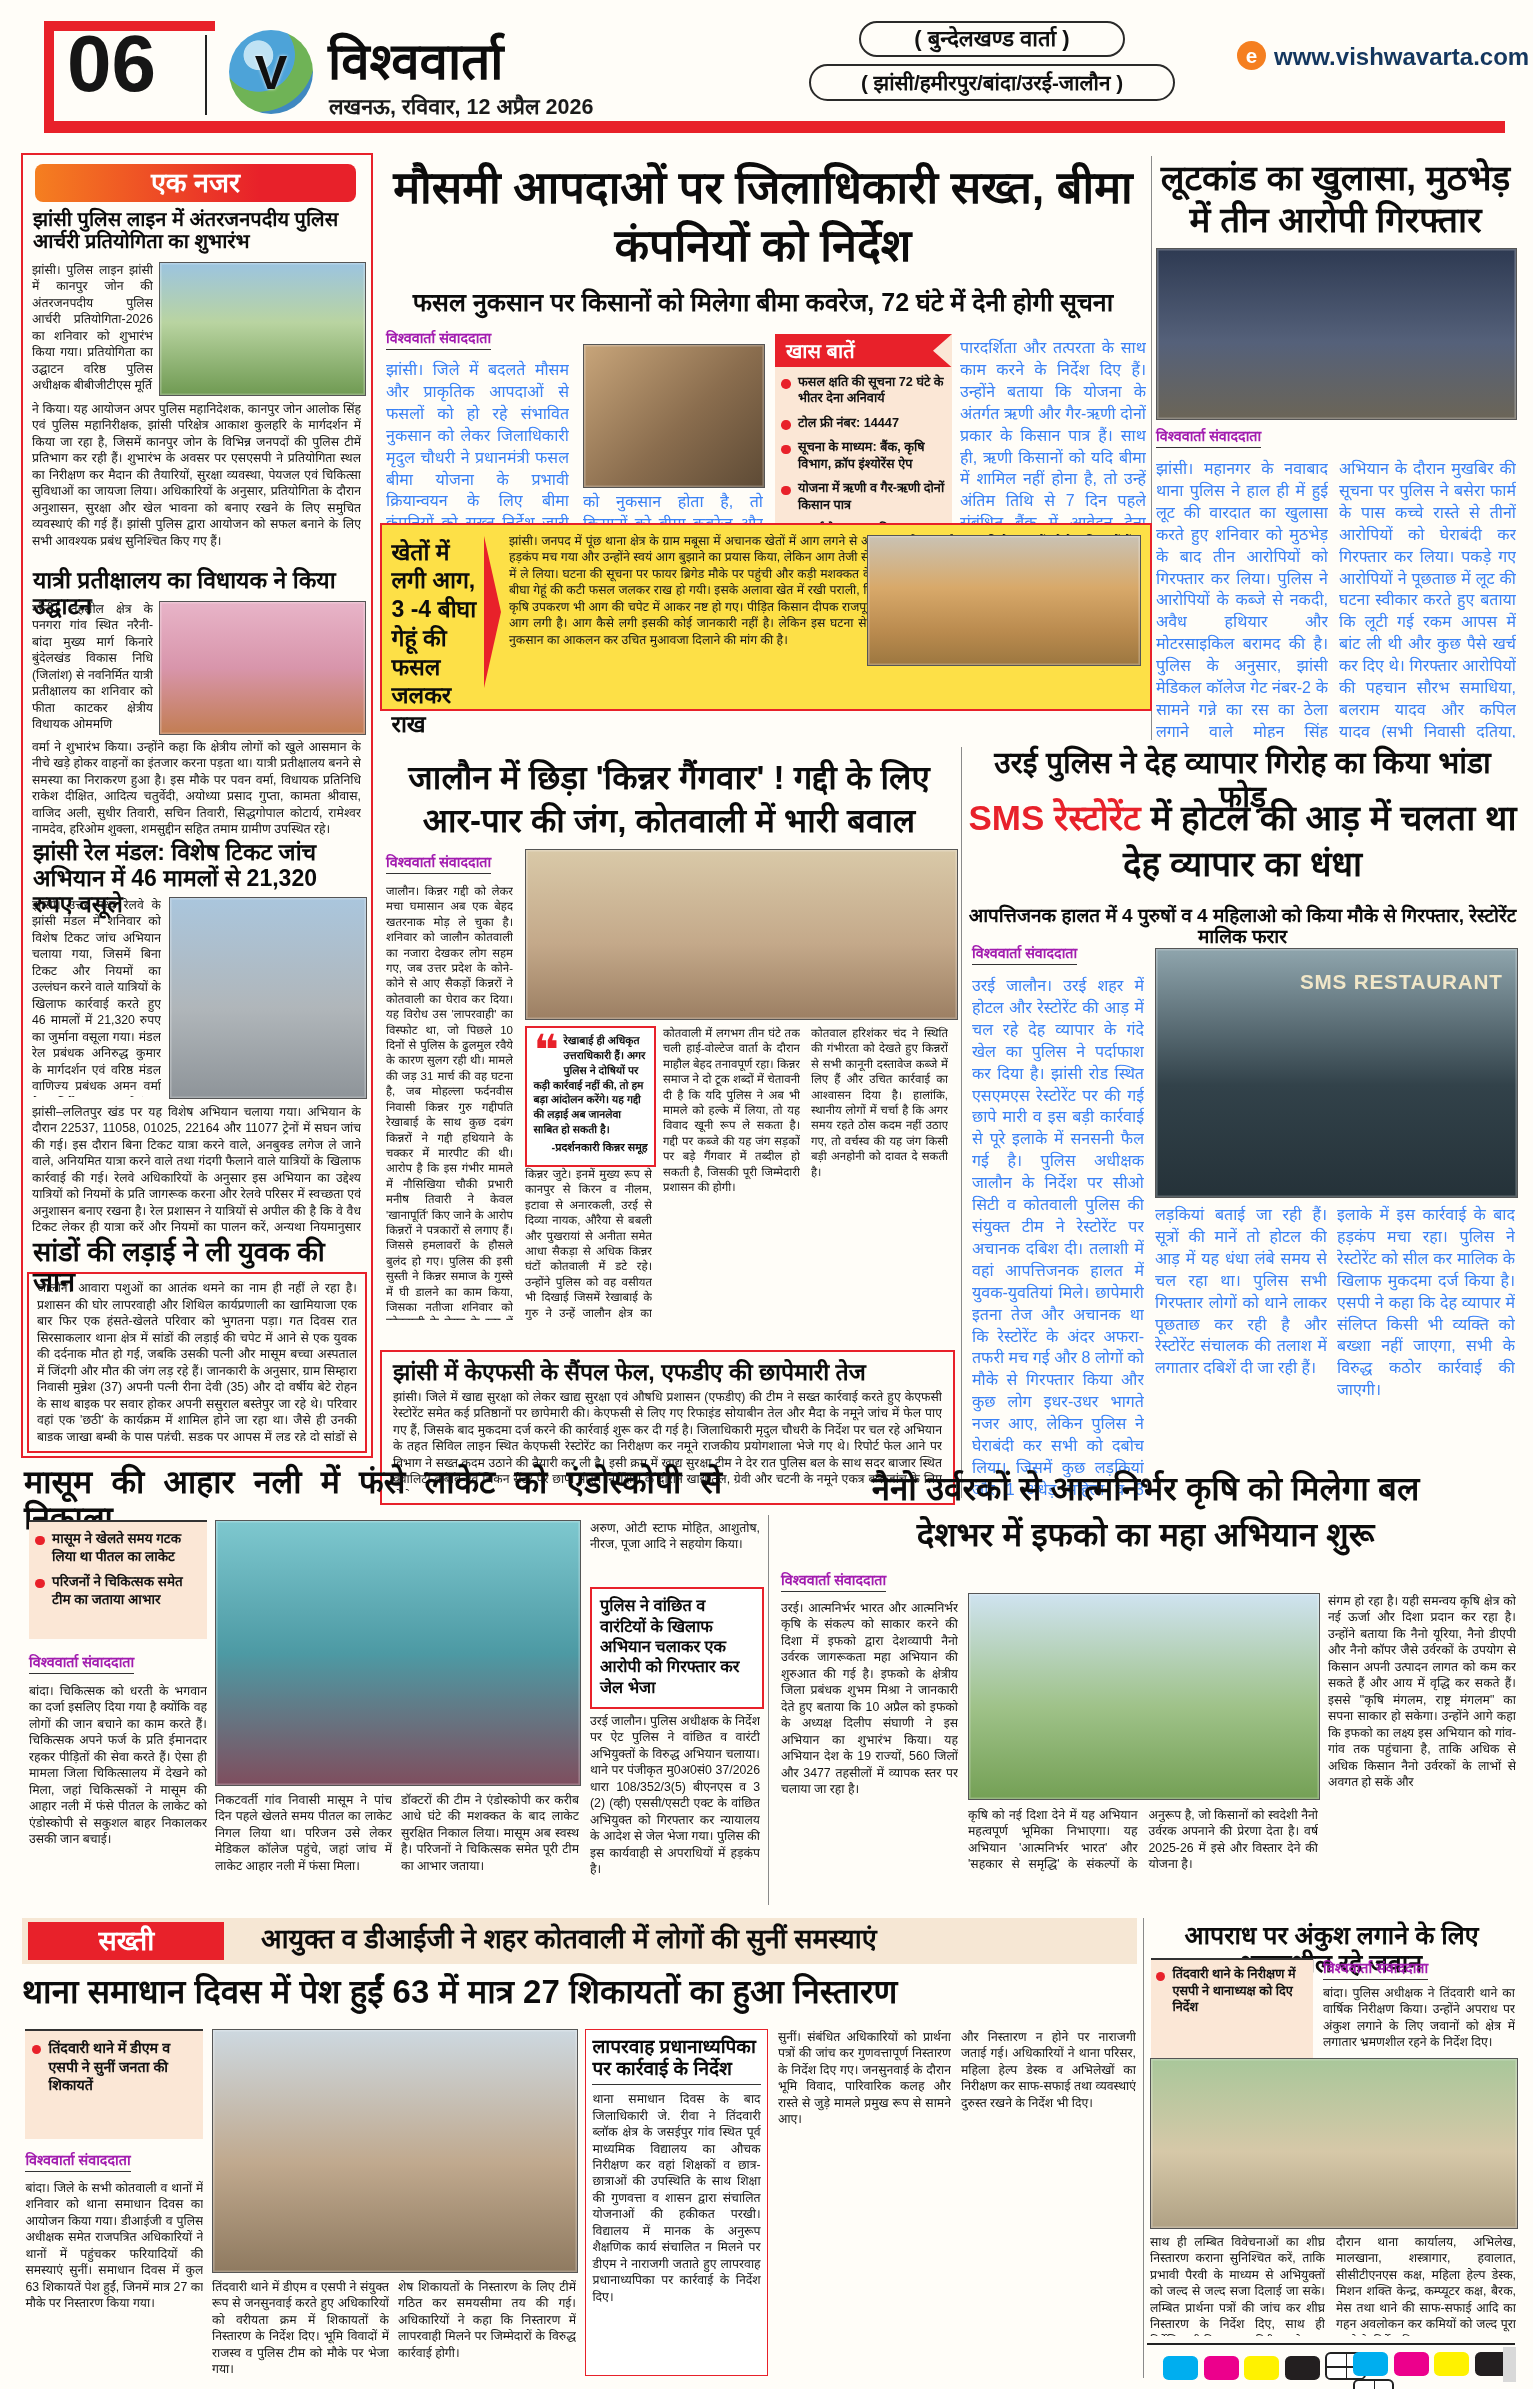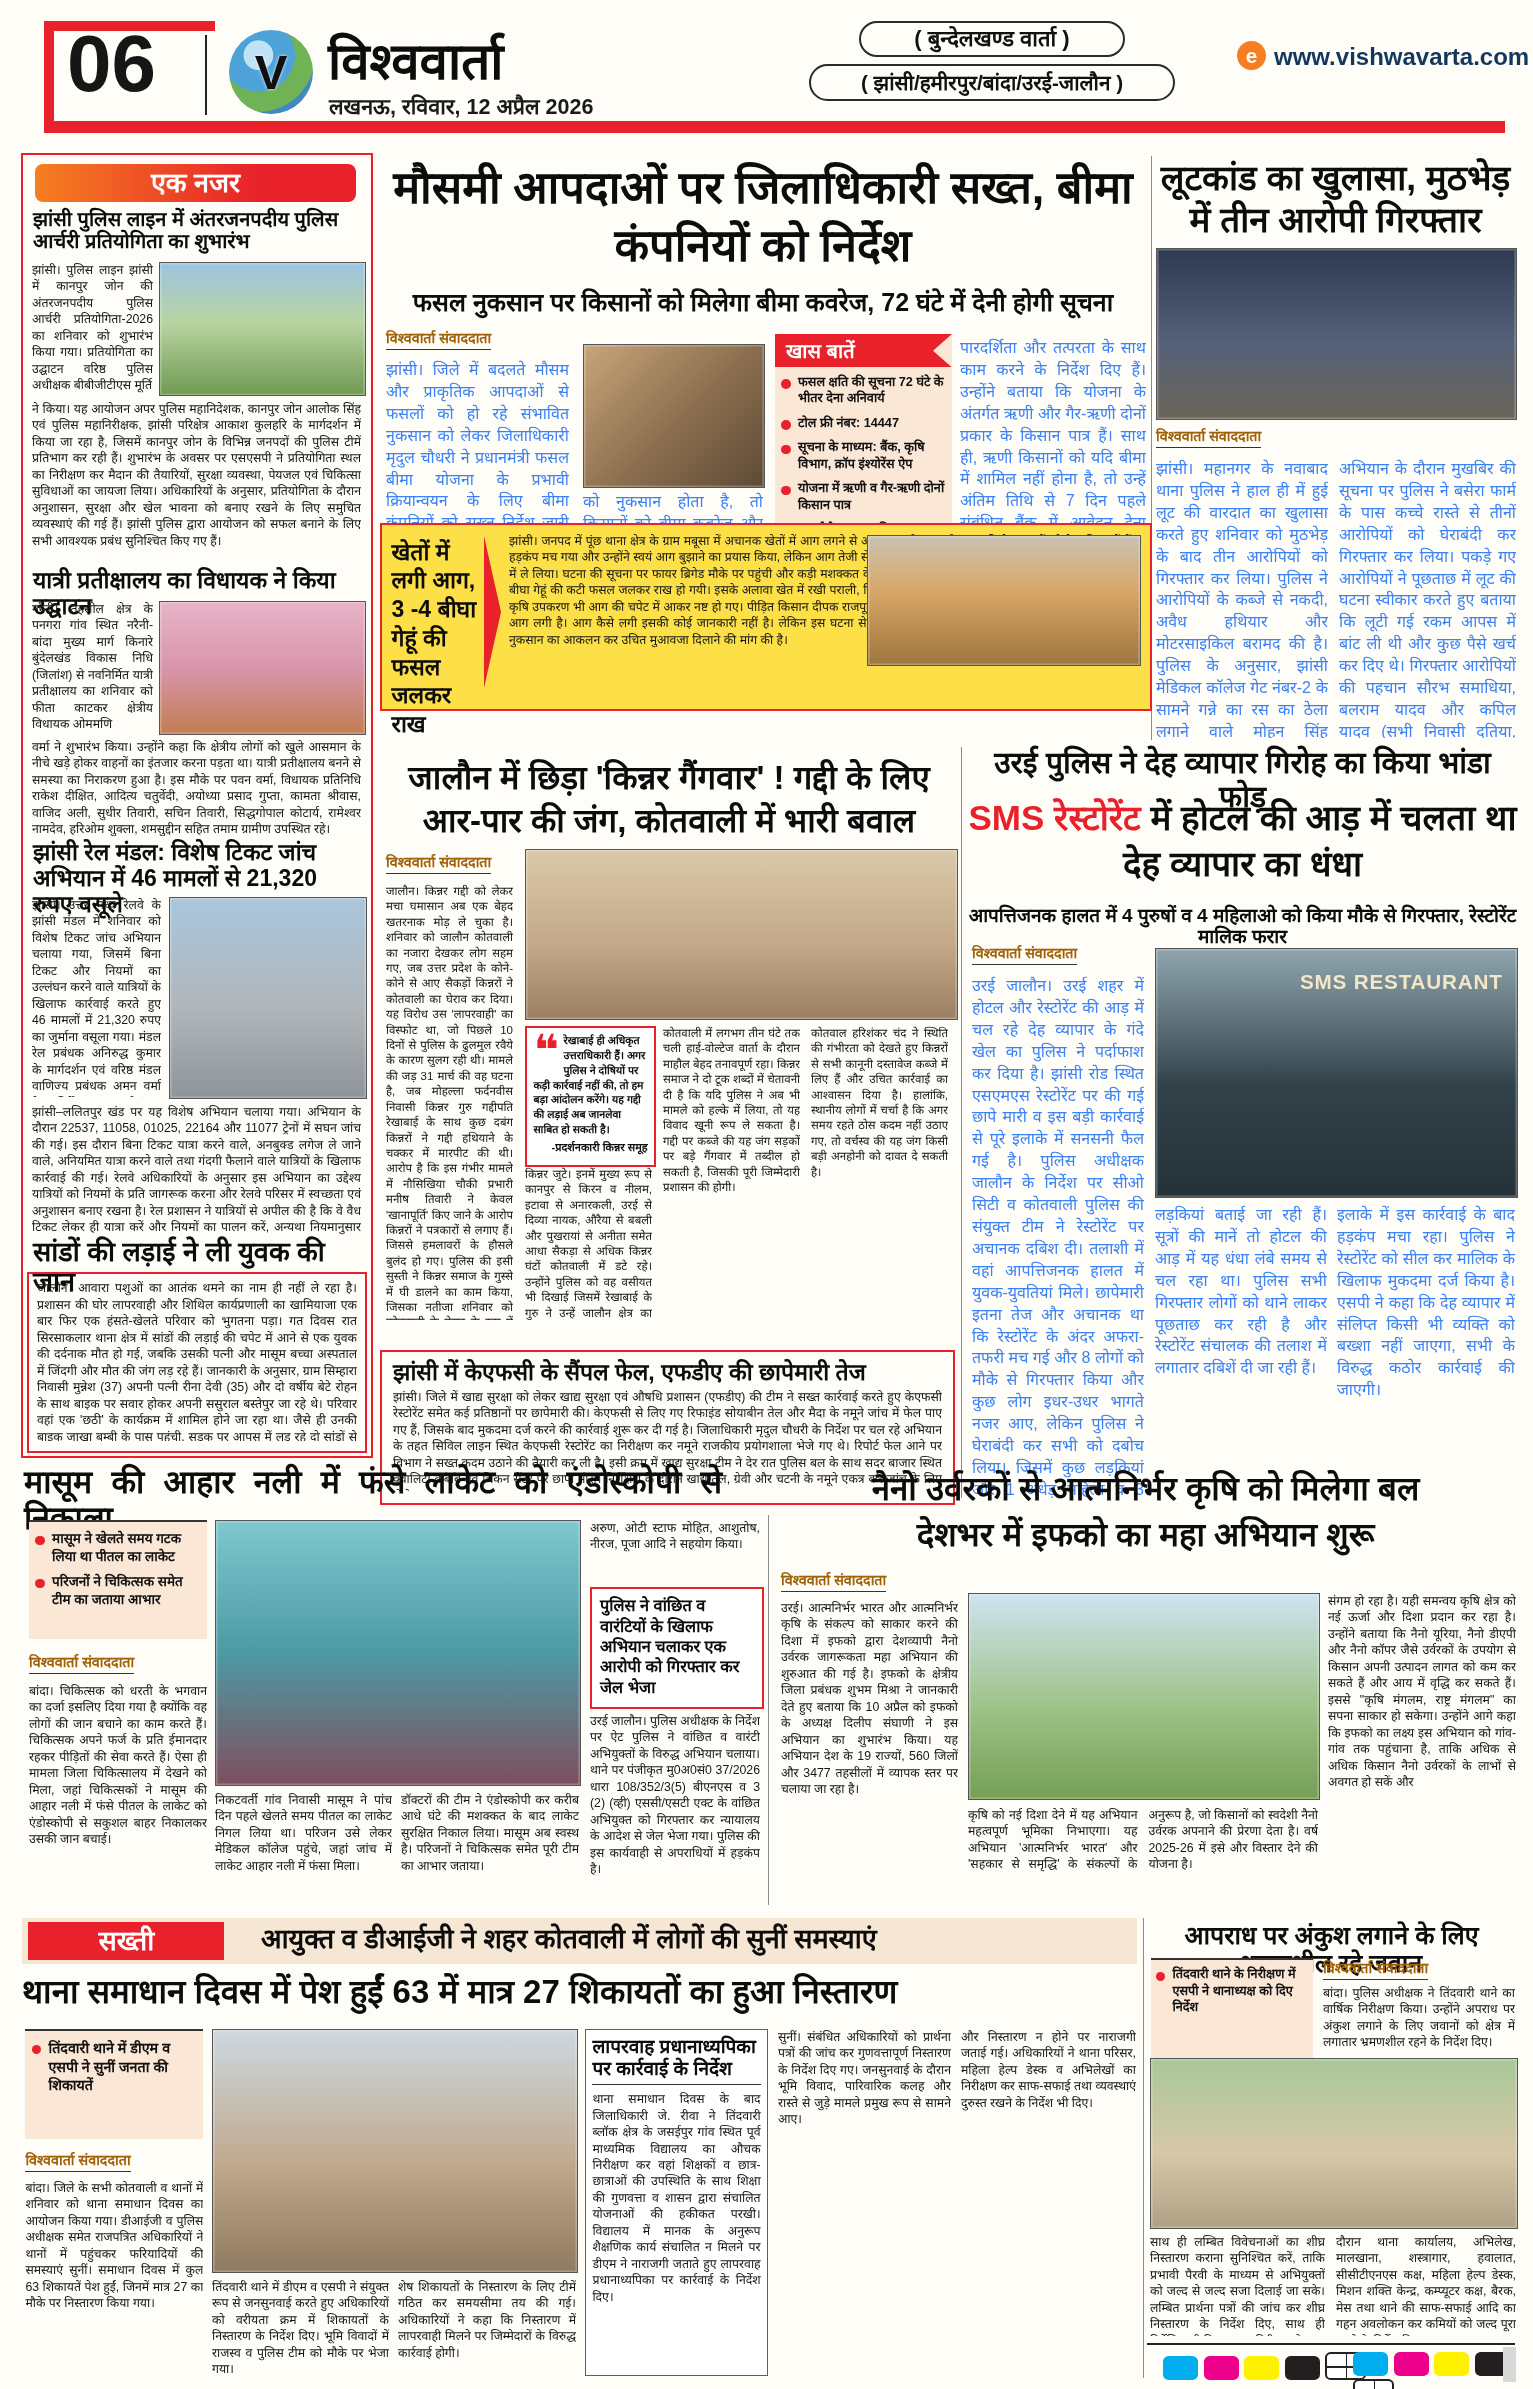--- a/index.html
+++ b/index.html
@@ -3,21 +3,21 @@
 <meta charset="utf-8">
 <style>
   html,body{margin:0;padding:0;background:#e9e6df;}
   #paper{position:relative;width:1533px;height:2389px;background:#fffdf8;margin:0 auto;
          font-family:"Liberation Sans","DejaVu Sans",sans-serif;color:#111;overflow:hidden;}
   .abs{position:absolute;}
   .hl{font-weight:bold;color:#0c0c0c;line-height:1.12;}
   .ctr{text-align:center;}
   .body{font-size:16px;line-height:1.37;text-align:justify;color:#3b82f6;overflow:hidden;}
   .body-sm{font-size:12.3px;line-height:1.34;text-align:justify;color:#161616;overflow:hidden;}
-  .byline{font-weight:bold;font-size:14.3px;color:#a16207;border-bottom:1.6px solid #333;display:inline-block;padding-bottom:1.6px;}
+  .byline{font-weight:bold;font-size:14.3px;color:#a21caf;border-bottom:1.6px solid #333;display:inline-block;padding-bottom:1.6px;}
   .red{color:#e8212a;}
   .redbox{border:2px solid #e8212a;}
   .ph{border:0.8px solid #555;box-shadow:inset 0 0 0 1.6px rgba(255,255,255,.25);}
   .vline{width:1.2px;background:#8a8a8a;}
   .bullet{display:flex;gap:7.2px;margin-bottom:8px;}
   .dot{width:9.5px;height:9.5px;border-radius:50%;background:#e8212a;flex:none;margin-top:5.6px;}
   .bullet span{font-weight:bold;font-size:14.3px;line-height:1.3;}
   .peach{background:#fbe7d6;}
   .ribbon{background:#e8212a;color:#fff;font-weight:bold;font-size:20px;padding:3.2px 11px;
           clip-path:polygon(0 0,100% 0,calc(100% - 19px) 50%,100% 100%,0 100%);}

